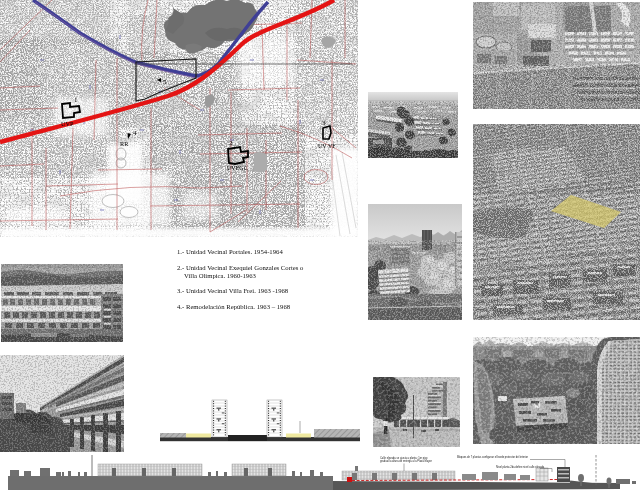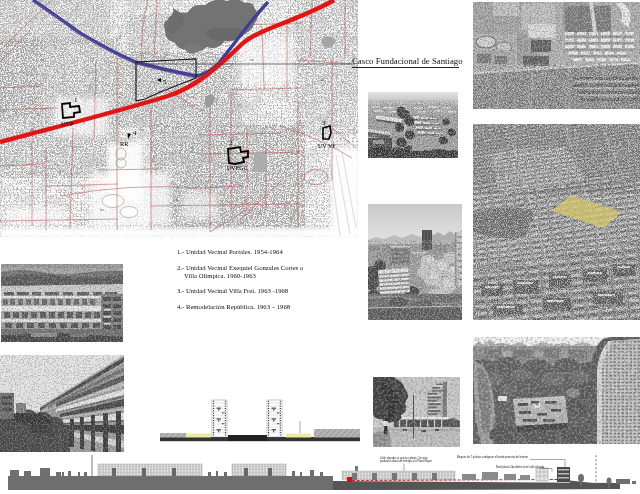--- a/index.html
+++ b/index.html
@@ -185,21 +185,20 @@
 <text x="120" y="146" font-size="6.2">RR</text>
 <path d="M228,149 L240,147 L241,152 L248,151 L248,157 L243,158 L244,162 L235,164 L229,163 Z" fill="none" stroke="#000" stroke-width="1.8"></path>
 <text x="229" y="145" font-size="7">2</text>
 <text x="227" y="170" font-size="6">UVEGC</text>
 <path d="M323,128 L330,126 L331,133 L329,139 L323,139 Z" fill="none" stroke="#000" stroke-width="1.6"></path>
 <text x="322" y="125" font-size="7">3</text>
 <text x="318" y="148" font-size="6">UV VF</text>
 <path d="M157,80 L161,78 L161,82 Z" fill="#000"></path>
 <text x="163" y="84" font-size="7">5</text>
 </svg>
-<div class="abs" style="left:352px;top:55.5px;width:107px;font-size:8.8px;letter-spacing:0px;border-bottom:1px solid #222;padding-bottom:1.5px;white-space:nowrap">Casco Fundacional de Santiago</div>
 <div class="abs" style="left:177px;top:248px;font-size:6.7px;white-space:nowrap">1.- Unidad Vecinal Portales. 1954-1964</div>
 <div class="abs" style="left:177px;top:264px;font-size:6.7px;white-space:nowrap">2.- Unidad Vecinal Exequiel Gonzales Cortes o</div>
 <div class="abs" style="left:184px;top:272px;font-size:6.7px;white-space:nowrap">Villa Olímpica. 1960-1963</div>
 <div class="abs" style="left:177px;top:287px;font-size:6.7px;white-space:nowrap">3.- Unidad Vecinal Villa Frei. 1963 -1968</div>
 <div class="abs" style="left:177px;top:303px;font-size:6.7px;white-space:nowrap">4.- Remodelación República. 1963 – 1968</div>
 
 <svg class="abs" style="left:1px;top:264px" width="122" height="78" viewBox="0 0 122 78">
 <defs>
         <clipPath id="l1c">
           <rect width="122" height="78"></rect>

